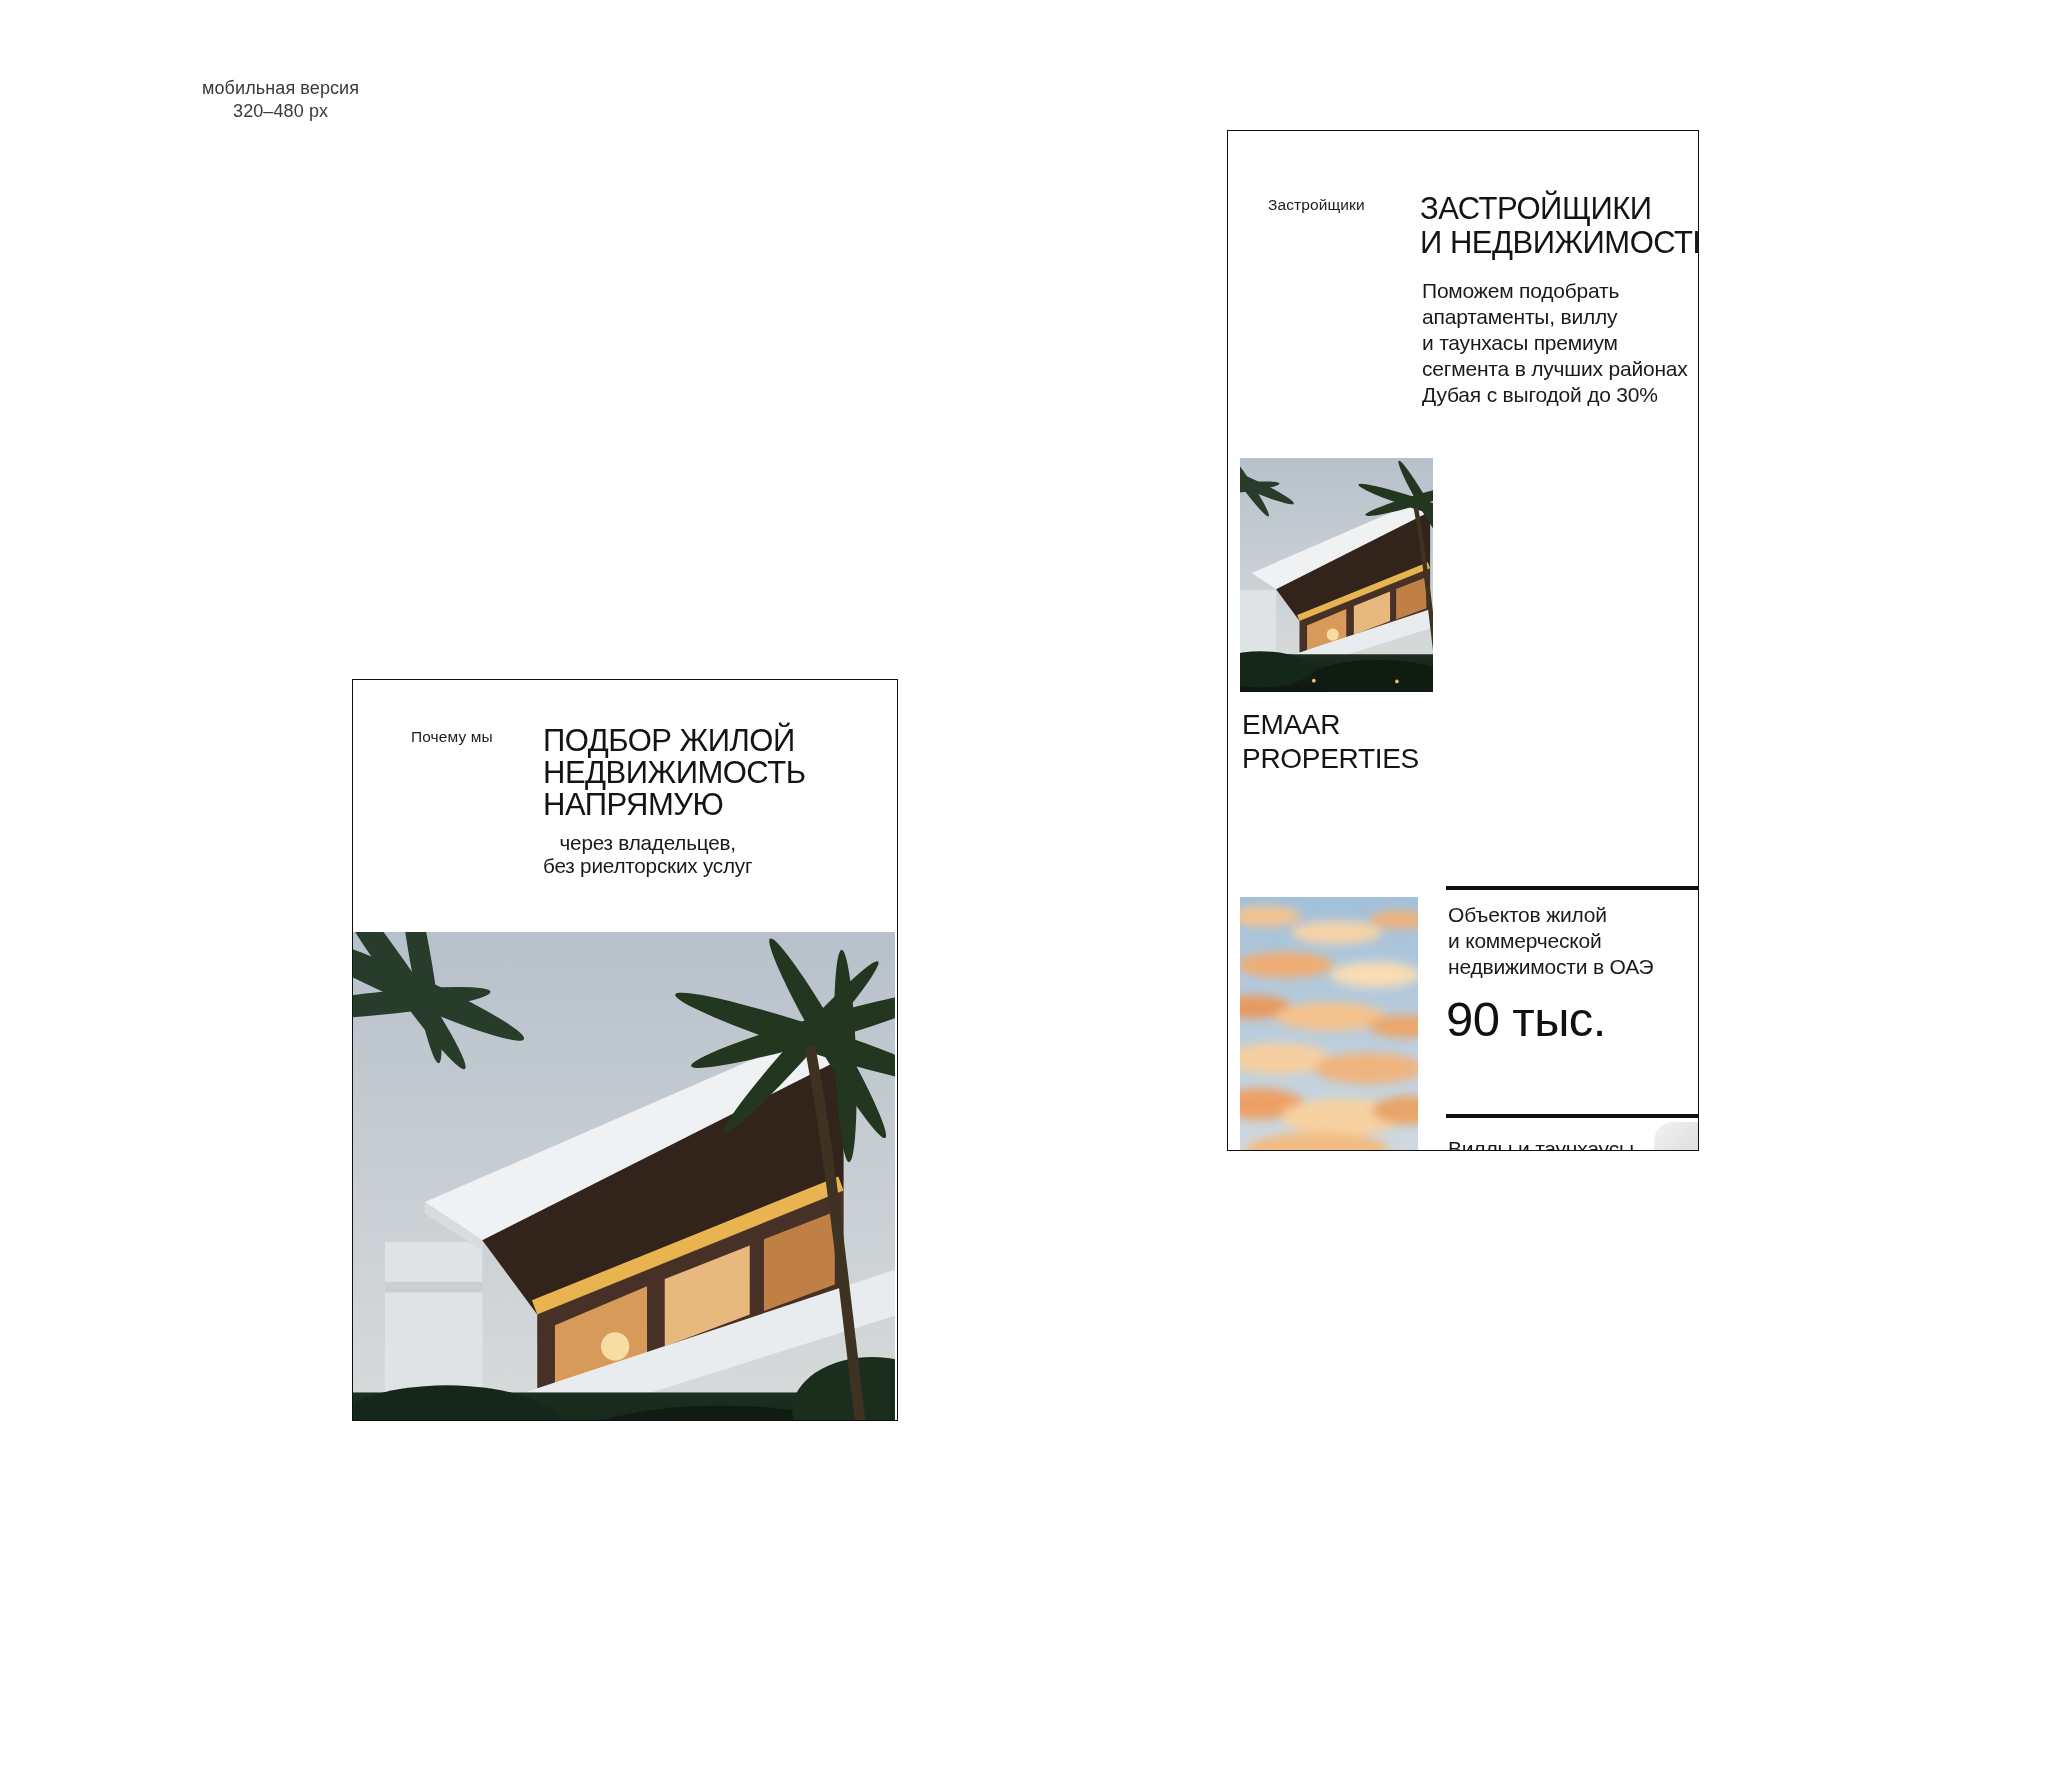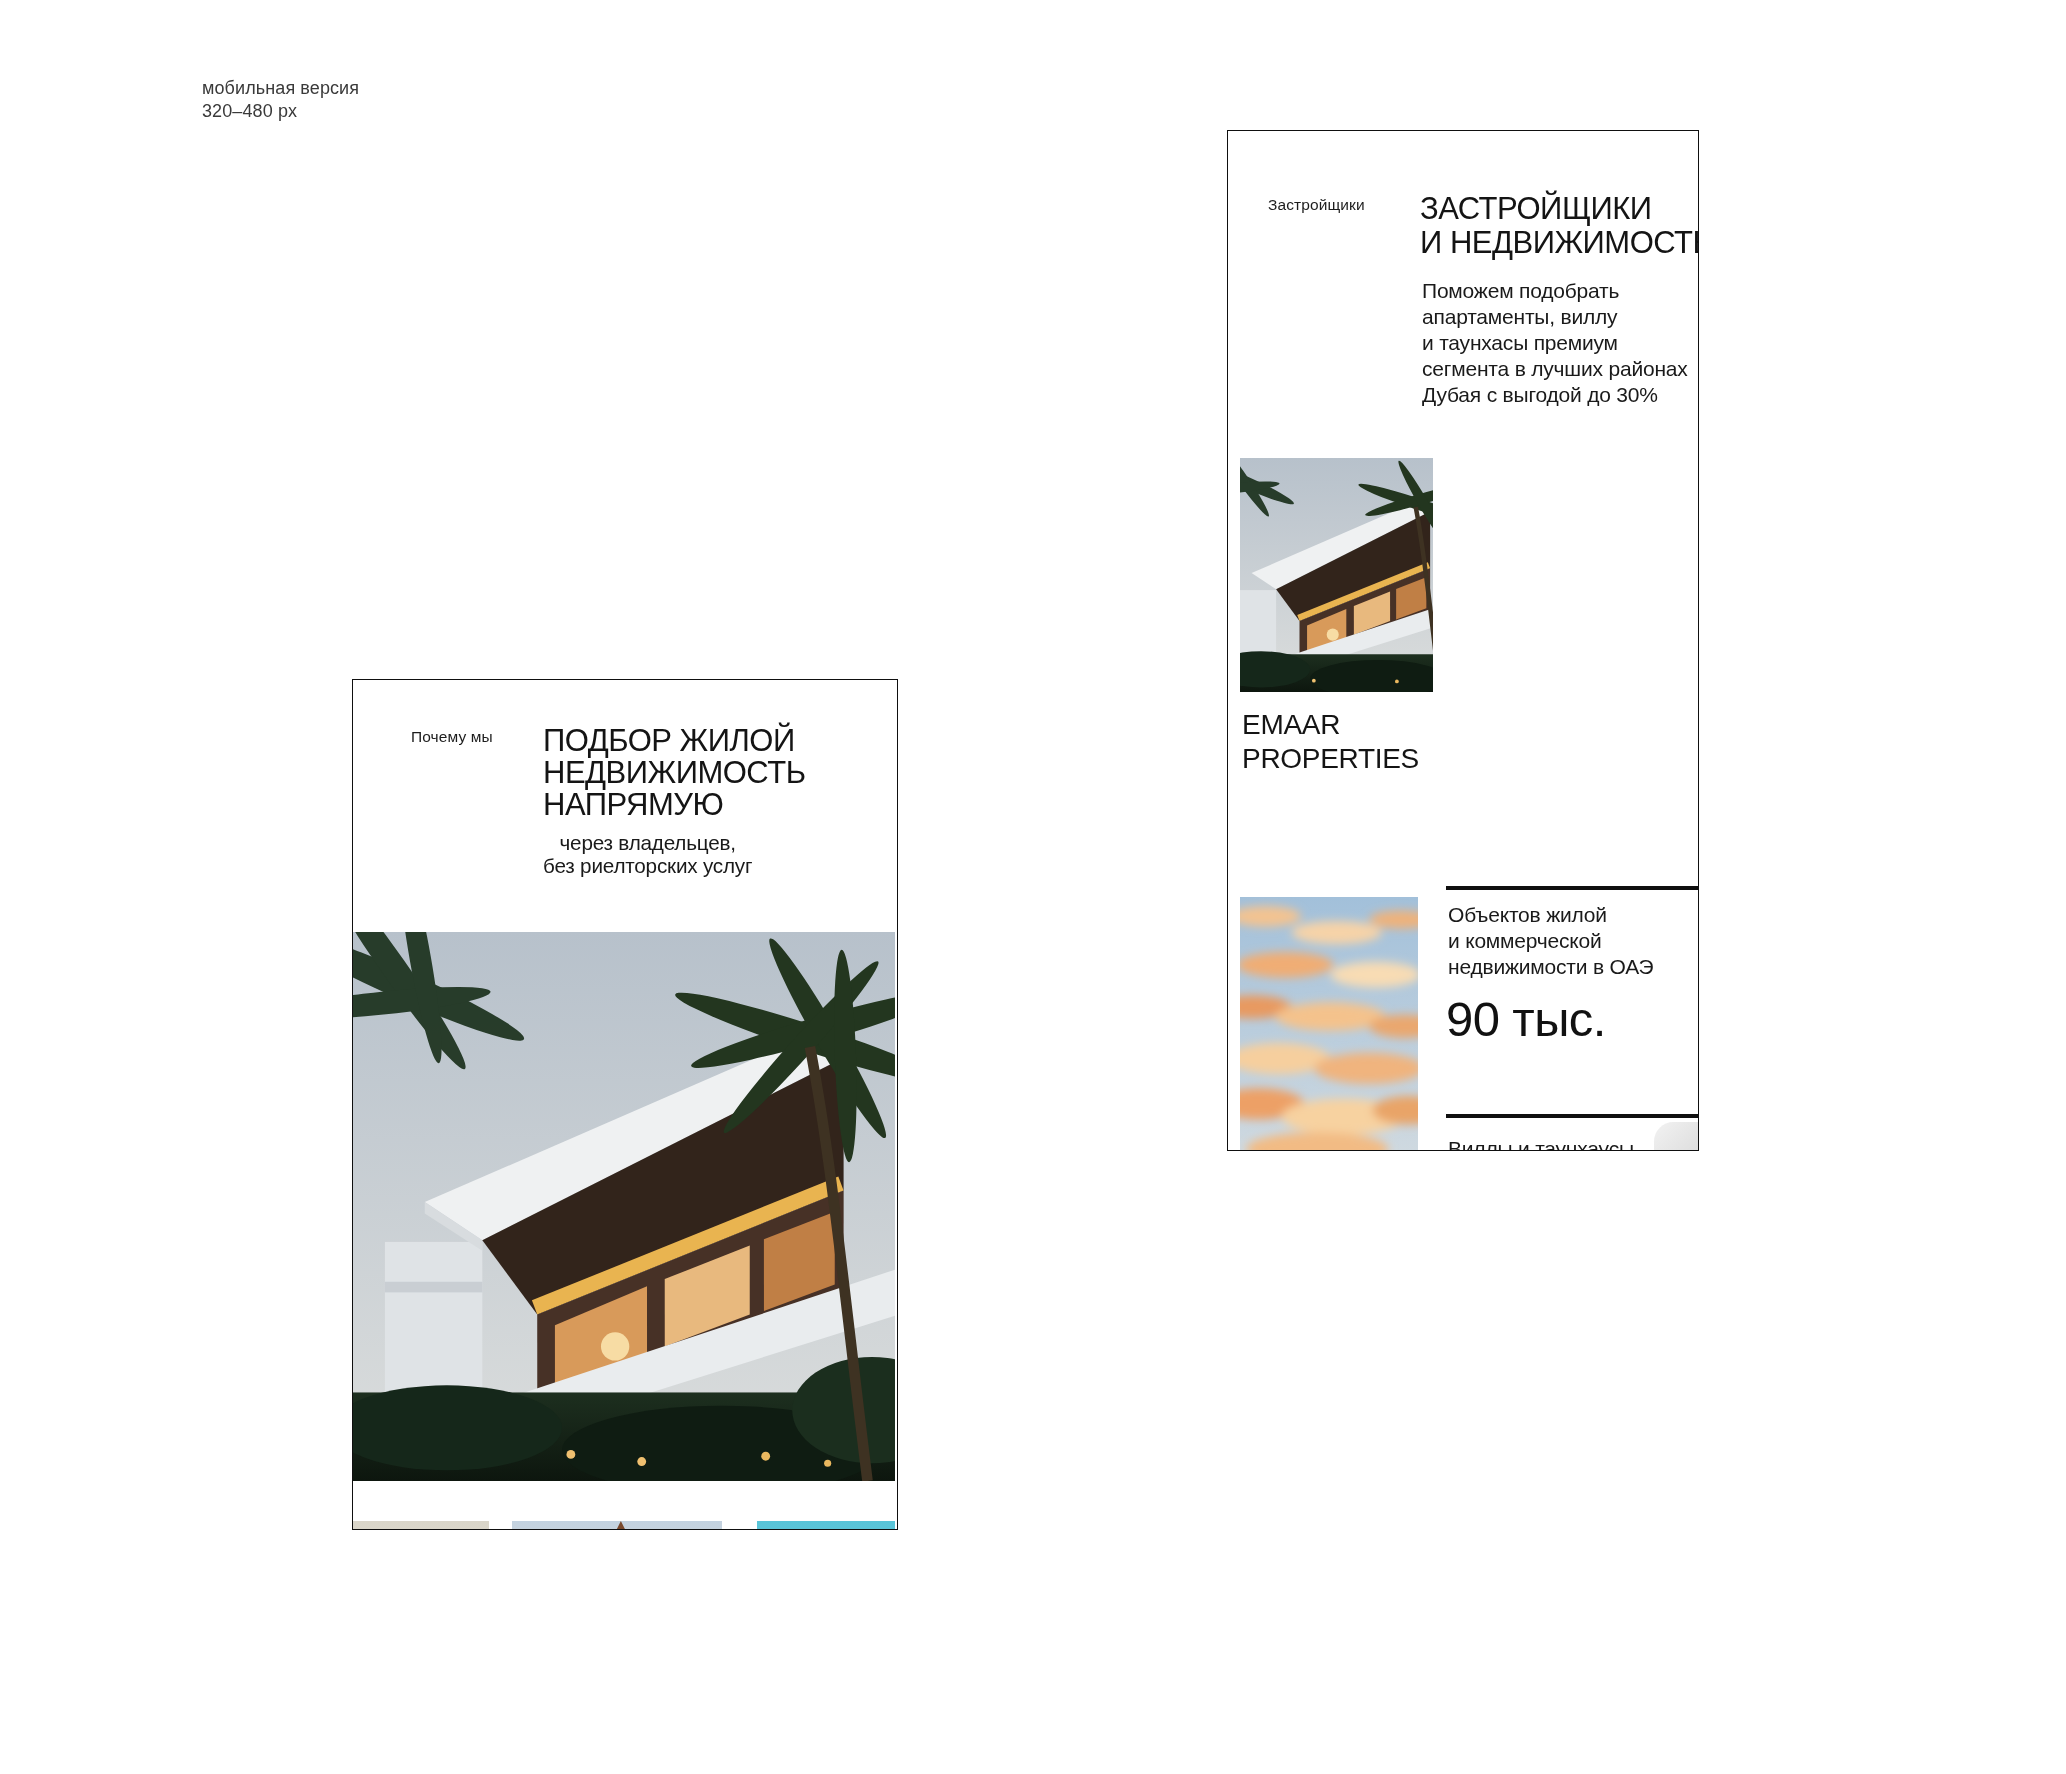--- a/index.html
+++ b/index.html
@@ -5,21 +5,21 @@
   html,body{margin:0;padding:0;background:#ffffff;}
   body{width:2066px;height:1775px;position:relative;overflow:hidden;
        font-family:"Liberation Sans", sans-serif;color:#161616;}
   .abs{position:absolute;}
   .nowrap{white-space:nowrap;}
   
   .annot{font-size:18px;line-height:23px;color:#3a3a3a;letter-spacing:0.1px;}
   
   .phone{position:absolute;background:#ffffff;border:1.9px solid #0f0f0f;
          box-sizing:border-box;overflow:hidden;}
-  #phone-left{left:352px;top:679px;width:546px;height:851px;}
+  #phone-left{left:352px;top:679px;width:546px;height:742px;}
   #phone-right{left:1227px;top:130px;width:472px;height:1021px;}
   
   .eyebrow{font-size:15.5px;line-height:18px;color:#1d1d1d;letter-spacing:0.1px;}
   .h-big{font-size:31px;line-height:32px;font-weight:400;letter-spacing:-0.5px;color:#141414;}
   .h-big-r{font-size:31px;line-height:34px;font-weight:400;letter-spacing:-0.5px;color:#141414;}
   .body-txt{font-size:21px;line-height:26px;font-weight:400;letter-spacing:-0.2px;color:#1a1a1a;}
   .body-txt-tight{font-size:21px;line-height:25px;font-weight:400;letter-spacing:-0.2px;color:#1a1a1a;}
   .sub-txt{font-size:20.7px;line-height:22.6px;letter-spacing:-0.2px;color:#1a1a1a;}
   .caption-big{font-size:28px;line-height:34px;letter-spacing:-0.3px;color:#141414;}
   .stat-value{font-size:49px;line-height:54px;font-weight:500;letter-spacing:-0.6px;color:#111;}
@@ -35,21 +35,21 @@
   .arch{position:absolute;width:41px;height:40px;border:5.2px solid #111;border-bottom:none;
         border-radius:23px 23px 0 0;box-sizing:border-box;}
   .arch-bar{position:absolute;width:23px;height:6.5px;background:#111;}
   
   .teaser{position:absolute;background:linear-gradient(135deg,#f2f2f2 0%,#dcdcdc 55%,#d2d2d2 100%);
           border-radius:19.4px 3.9px 0 0;}
 </style>
 </head>
 <body>
 
-<div class="abs annot" style="left:202px;top:77px;">
+<div class="abs annot" style="left:202px;top:77px;text-align:center;">
   <div>мобильная версия</div>
   <div>320–480 px</div>
 </div>
 
 <div class="phone" id="phone-left">
 
   <div class="abs eyebrow nowrap" style="left:58px;top:48px;">Почему мы</div>
 
   <div class="abs h-big" style="left:190px;top:45px;">
     <div class="nowrap">ПОДБОР ЖИЛОЙ</div>

